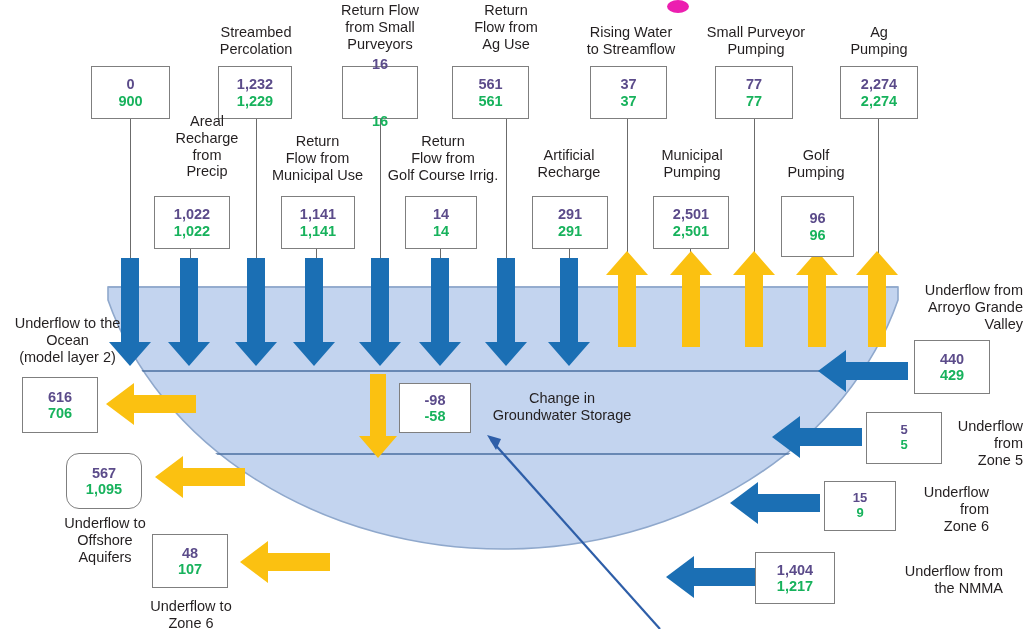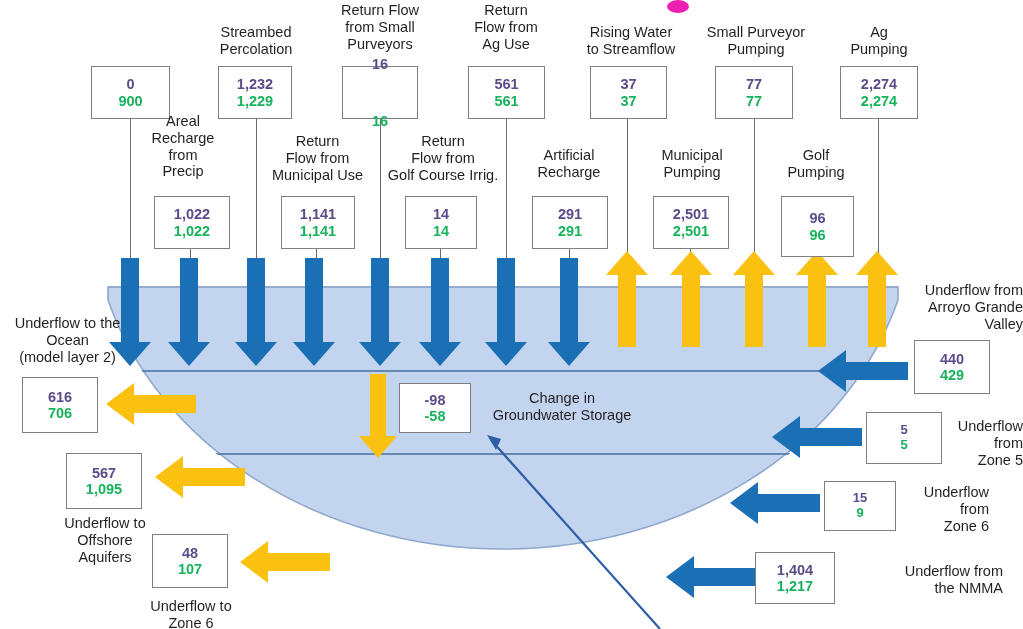--- a/index.html
+++ b/index.html
@@ -163,38 +163,38 @@
     <span class="v2">900</span>
   </div>
   <div class="vbox" style="left:218px; top:66px; width:74px;  height:53px;">
     <span class="v1">1,232</span>
     <span class="v2">1,229</span>
   </div>
   <div class="vbox" style="left:342px; top:66px; width:76px;  height:53px;gap:40px;">
     <span class="v1">16</span>
     <span class="v2">16</span>
   </div>
-  <div class="vbox" style="left:468px; top:66px; width:77px;  height:53px;">
+  <div class="vbox" style="left:452px; top:66px; width:77px;  height:53px;">
     <span class="v1">561</span>
     <span class="v2">561</span>
   </div>
   <div class="vbox" style="left:590px; top:66px; width:77px;  height:53px;">
     <span class="v1">37</span>
     <span class="v2">37</span>
   </div>
   <div class="vbox" style="left:715px; top:66px; width:78px;  height:53px;">
     <span class="v1">77</span>
     <span class="v2">77</span>
   </div>
   <div class="vbox" style="left:840px; top:66px; width:78px;  height:53px;">
     <span class="v1">2,274</span>
     <span class="v2">2,274</span>
   </div>
 
-  <div class="lbl" style="left:140px; top:113px; width:86px;">Areal
+  <div class="lbl" style="left:164px; top:113px; width:86px;">Areal
 Recharge
 from
 Precip</div>
   <div class="lbl" style="left:265px; top:133px; width:105px;">Return
 Flow from
 Municipal Use</div>
   <div class="lbl" style="left:381px; top:133px; width:124px;">Return
 Flow from
 Golf Course Irrig.</div>
   <div class="lbl" style="left:519px; top:147px; width:100px;">Artificial
@@ -245,21 +245,21 @@
   <div class="stem" style="left:816px; top:249px; height:26px;"></div>
 
   <div class="lbl" style="left:0px; top:315px; width:135px;">Underflow to the
 Ocean
 (model layer 2)</div>
   <div class="vbox" style="left:22px; top:377px; width:76px; height:56px;">
     <span class="v1">616</span>
     <span class="v2">706</span>
   </div>
 
-  <div class="vbox" style="left:66px; top:453px; width:76px; height:56px;">
+  <div class="vbox" style="left:66px; top:453px; width:76px; height:56px;border-radius:13px;">
     <span class="v1">567</span>
     <span class="v2">1,095</span>
   </div>
   <div class="lbl" style="left:50px; top:515px; width:110px;">Underflow to
 Offshore
 Aquifers</div>
 
   <div class="vbox" style="left:152px; top:534px; width:76px; height:54px;">
     <span class="v1">48</span>
     <span class="v2">107</span>

